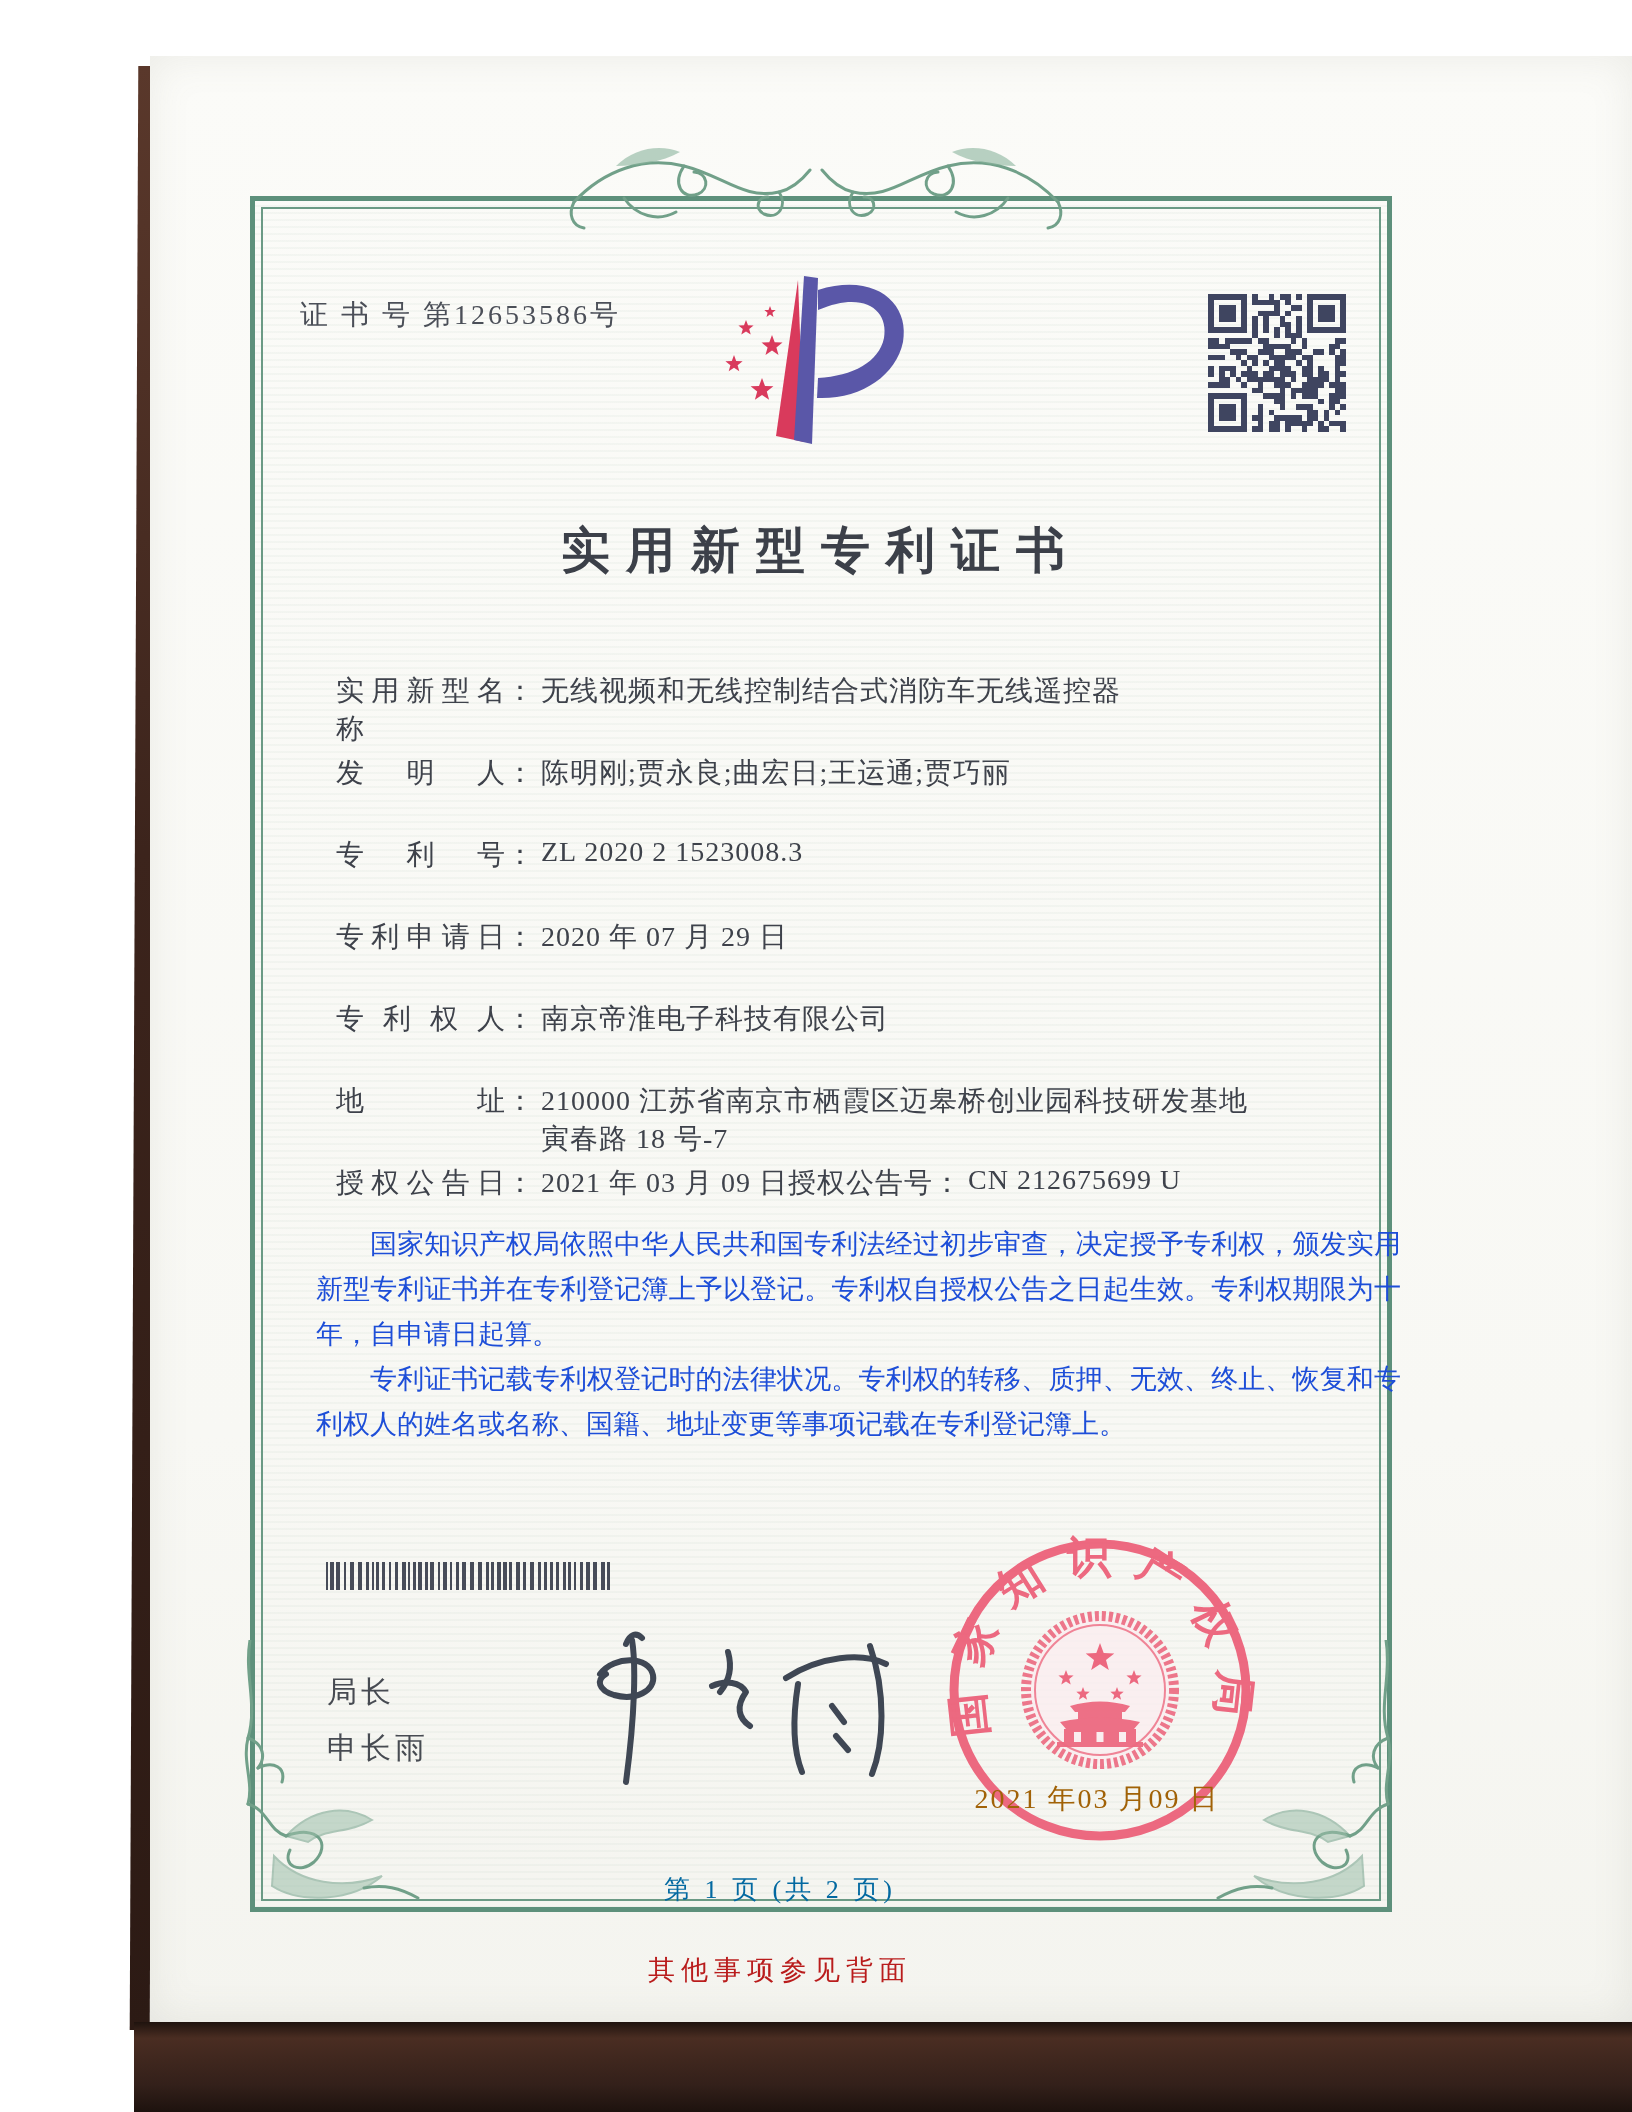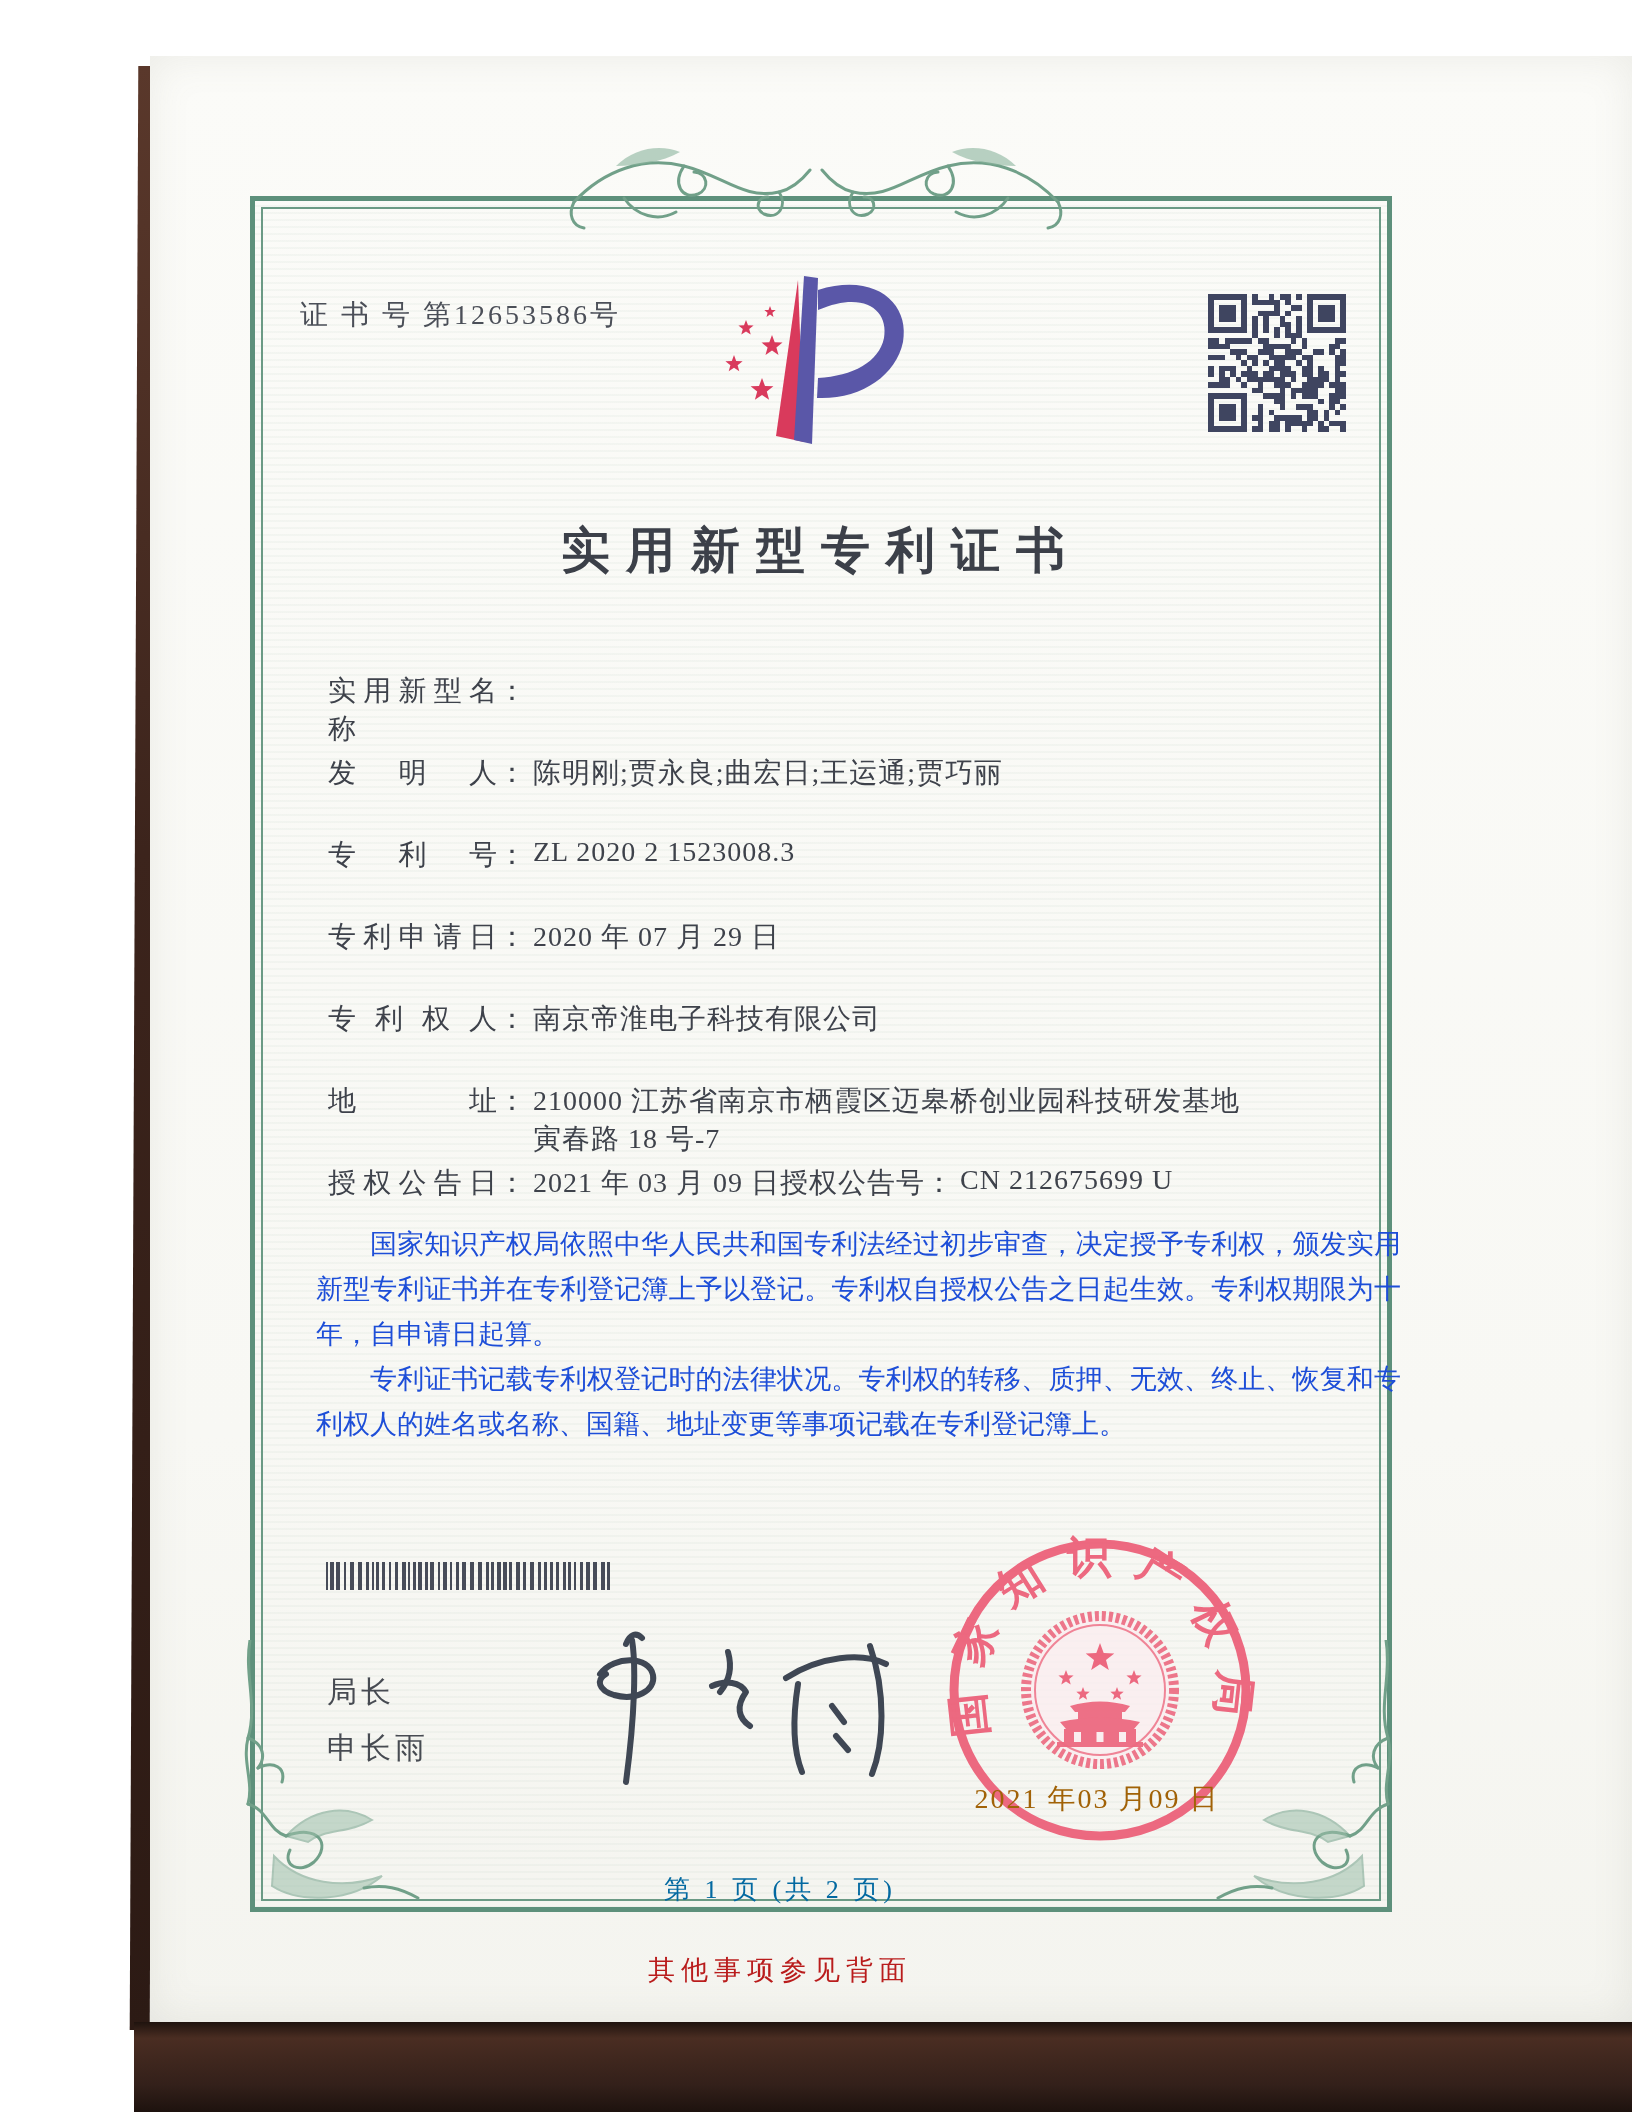--- a/index.html
+++ b/index.html
@@ -17,21 +17,21 @@
   .scanlines{position:absolute;left:252px;top:198px;width:1140px;height:1714px;
          background:repeating-linear-gradient(180deg,rgba(176,198,184,.10) 0 2px,transparent 2px 7px);}
   
   .frame-outer{position:absolute;left:250px;top:196px;width:1142px;height:1716px;
          border:5px solid #5d907b;box-sizing:border-box;}
   .frame-inner{position:absolute;left:6px;top:6px;right:6px;bottom:6px;border:2px solid #6b9a85;}
   
   .certno{position:absolute;left:300px;top:296px;font-size:28px;letter-spacing:3px;color:#4b4f58;}
   .title{position:absolute;left:250px;top:518px;width:1142px;text-align:center;
          font-size:49px;font-weight:700;letter-spacing:16px;color:#3c4049;}
-  .frow{position:absolute;left:328px;display:flex;font-size:28px;color:#3e424b;letter-spacing:1px;justify-content:flex-end;}
+  .frow{position:absolute;left:336px;display:flex;font-size:28px;color:#3e424b;letter-spacing:1px;justify-content:flex-end;}
   .flabel{display:inline-block;width:170px;text-align:justify;text-align-last:justify;}
   .fvalue{margin-left:6px;}
   .pair2{display:flex;}
   .paras{position:absolute;left:316px;top:1222px;width:1085px;font-size:27px;line-height:45px;
          text-align:justify;color:#1d4ed8;}
   .paras p{margin:0;text-indent:2em;}
   .director{position:absolute;left:327px;font-size:30px;letter-spacing:4px;color:#474b52;
          font-family:"Liberation Sans","DejaVu Sans",sans-serif;}
   .pagenum{position:absolute;left:250px;top:1872px;width:1060px;text-align:center;
          font-size:26px;letter-spacing:4px;color:#0369a1;}
@@ -441,20 +441,21 @@
       <rect x="20" y="24" width="1" height="1" fill="currentColor"></rect>
       <rect x="21" y="24" width="1" height="1" fill="currentColor"></rect>
       <rect x="24" y="24" width="1" height="1" fill="currentColor"></rect>
     </svg>
 
   <div class="title">实用新型专利证书</div>
 
   <div class="frow" style="top:672px;">
     <span class="flabel">实用新型名称</span>
       <span>：</span>
+    <span class="fvalue">无线视频和无线控制结合式消防车无线遥控器</span>
   </div>
   <div class="frow" style="top:754px;">
     <span class="flabel">发明人</span>
       <span>：</span>
     <span class="fvalue">陈明刚;贾永良;曲宏日;王运通;贾巧丽</span>
   </div>
   <div class="frow" style="top:836px;">
     <span class="flabel">专利号</span>
       <span>：</span>
     <span class="fvalue">ZL 2020 2 1523008.3</span>

